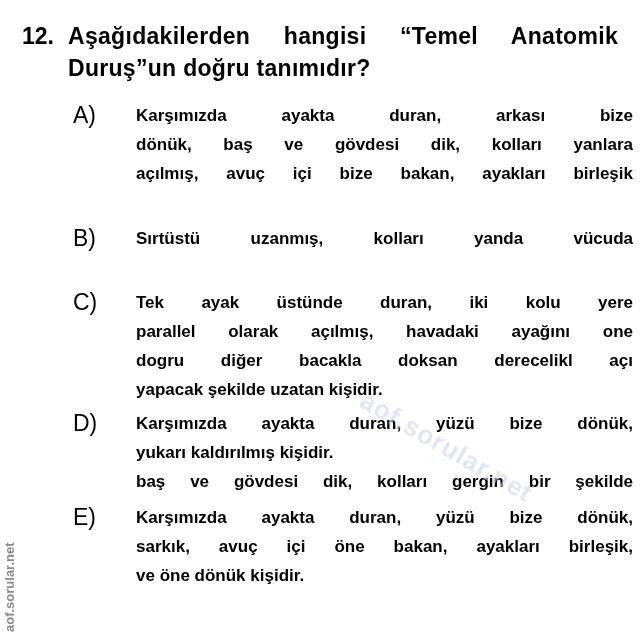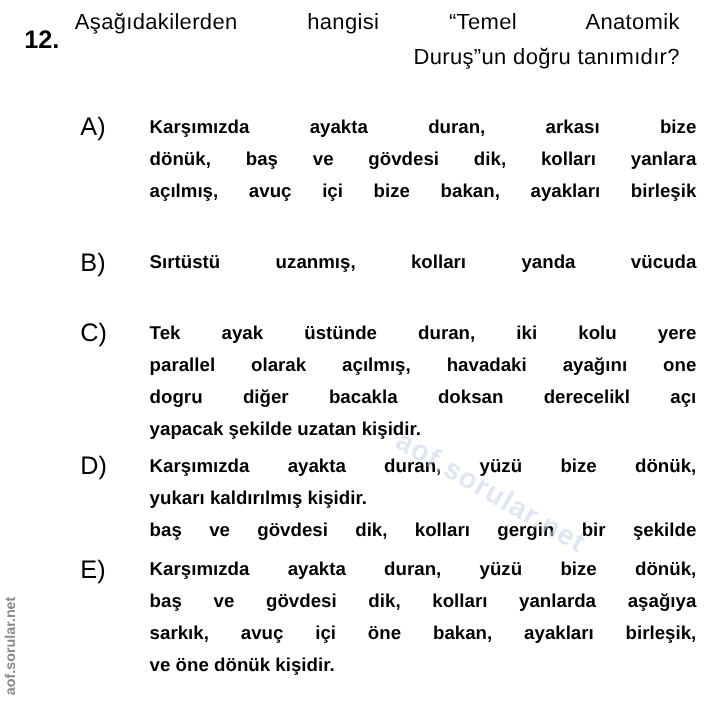--- a/index.html
+++ b/index.html
@@ -26,31 +26,30 @@
       left: 22px;
       top: 20px;
       font-weight: bold;
       font-size: 23px;
       line-height: 32px;
       text-align: right;
     }
     .q-stem {
       position: absolute;
       left: 68px;
-      top: 4px;
+      top: 20px;
       width: 550px;
-      font-weight: normal;
-      font-size: 20px;
+      font-weight: bold;
+      font-size: 23px;
       line-height: 32px;
       letter-spacing: 0.3px;
     }
     .q-stem .line {
       display: block;
       white-space: nowrap;
-      text-align: right;
     }
     .q-stem .justify {
       text-align: justify;
       text-align-last: justify;
     }
     .option {
       position: absolute;
       left: 0;
       width: 643px;
     }
@@ -146,20 +145,19 @@
     <span class="line justify">Karşımızda ayakta duran, yüzü bize dönük,</span>
     <span class="line">yukarı kaldırılmış kişidir.</span>
     <span class="line justify">baş ve gövdesi dik, kolları gergin bir şekilde</span>
   </div>
 </div>
 
 <div class="option" style="top:503px;">
   <span class="opt-label">E)</span>
   <div class="opt-text">
     <span class="line justify">Karşımızda ayakta duran, yüzü bize dönük,</span>
-    <span class="line justify">baş ve gövdesi dik, kolları yanlarda aşağıya</span>
     <span class="line justify">sarkık, avuç içi öne bakan, ayakları birleşik,</span>
     <span class="line">ve öne dönük kişidir.</span>
   </div>
 </div>
 
 <div class="watermark-diag">aof.sorular.net</div>
 <div class="watermark-side">aof.sorular.net</div>
 
 </body></html>

